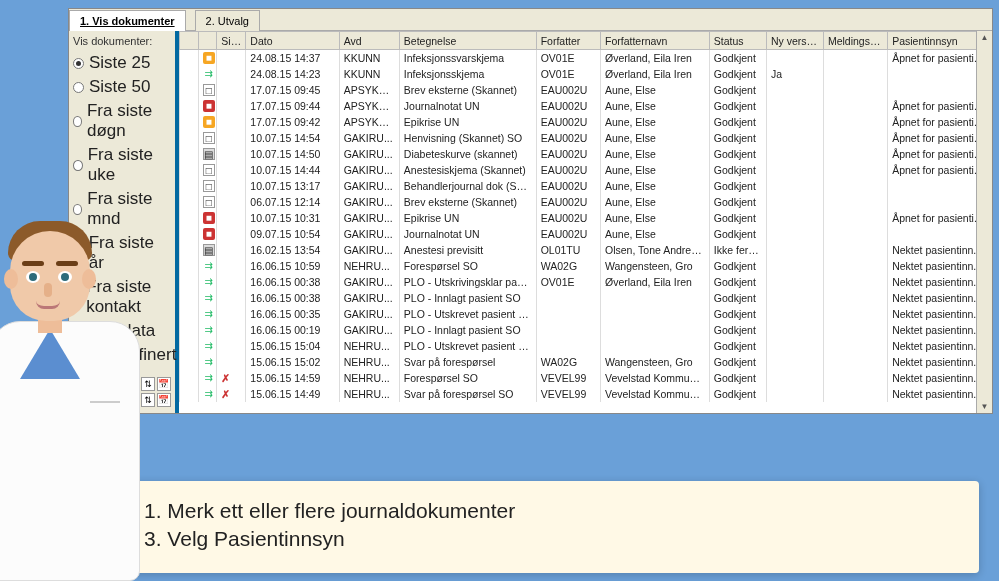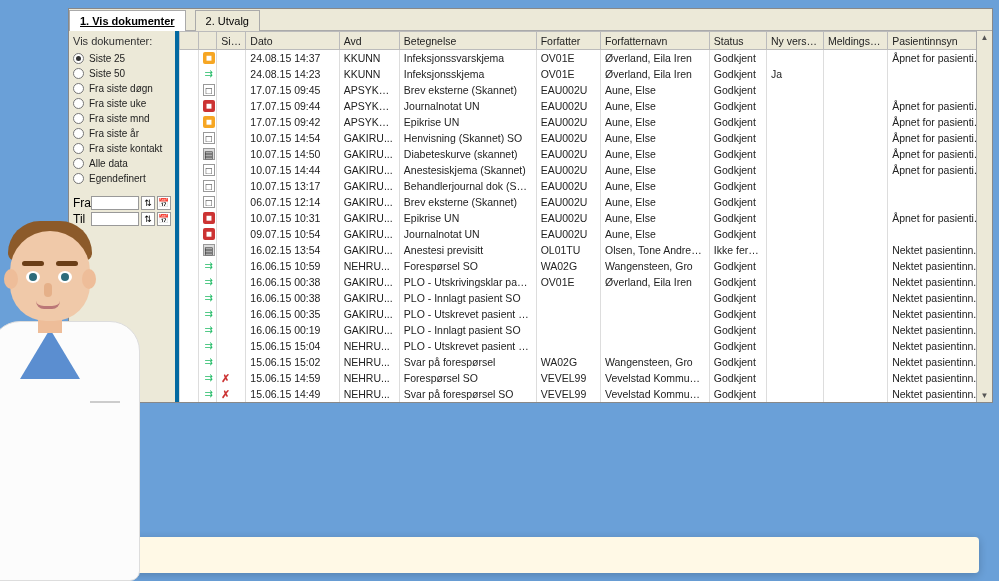--- a/index.html
+++ b/index.html
@@ -53,21 +53,21 @@
   }
   .fieldset-label {
     font-size: 11px;
     color: #333;
     margin-bottom: 4px;
   }
   .radio-row {
     display: flex;
     align-items: center;
     padding: 2px 0;
-    font-size: 10px;
+    font-size: 17px;
     color: #222;
   }
   .radio {
     width: 11px; height: 11px;
     border-radius: 50%;
     border: 1px solid #777;
     background: #fff;
     margin-right: 5px;
     display: inline-flex;
     align-items: center;
@@ -697,20 +697,22 @@
               <td>Nektet pasientinn...</td>
             </tr>
           </tbody>
       </table>
       <div class="scroll-right"></div>
     </div>
   </div>
 </div>
 
 <div class="step-box">
+  <div>1. Merk ett eller flere journaldokumenter</div>
+  <div>3. Velg Pasientinnsyn</div>
 </div>
 
 <div class="avatar">
   <div class="coat"></div>
   <div class="shirt"></div>
   <div class="neck"></div>
   <div class="hair"></div>
   <div class="head"></div>
   <div class="ear-l"></div>
     <div class="ear-r"></div>

